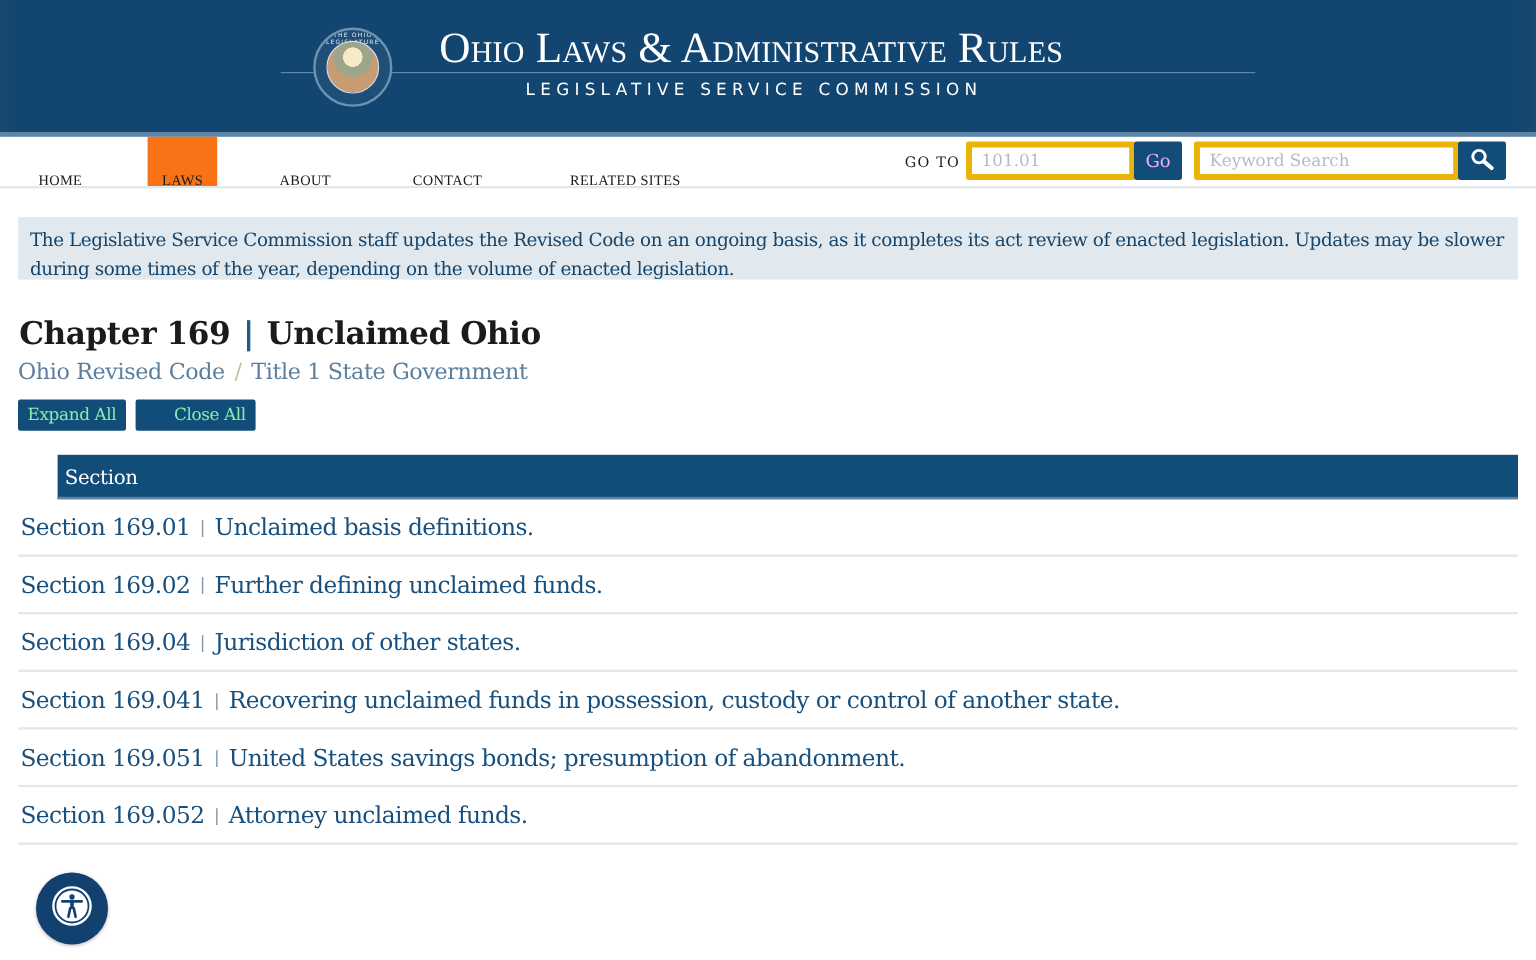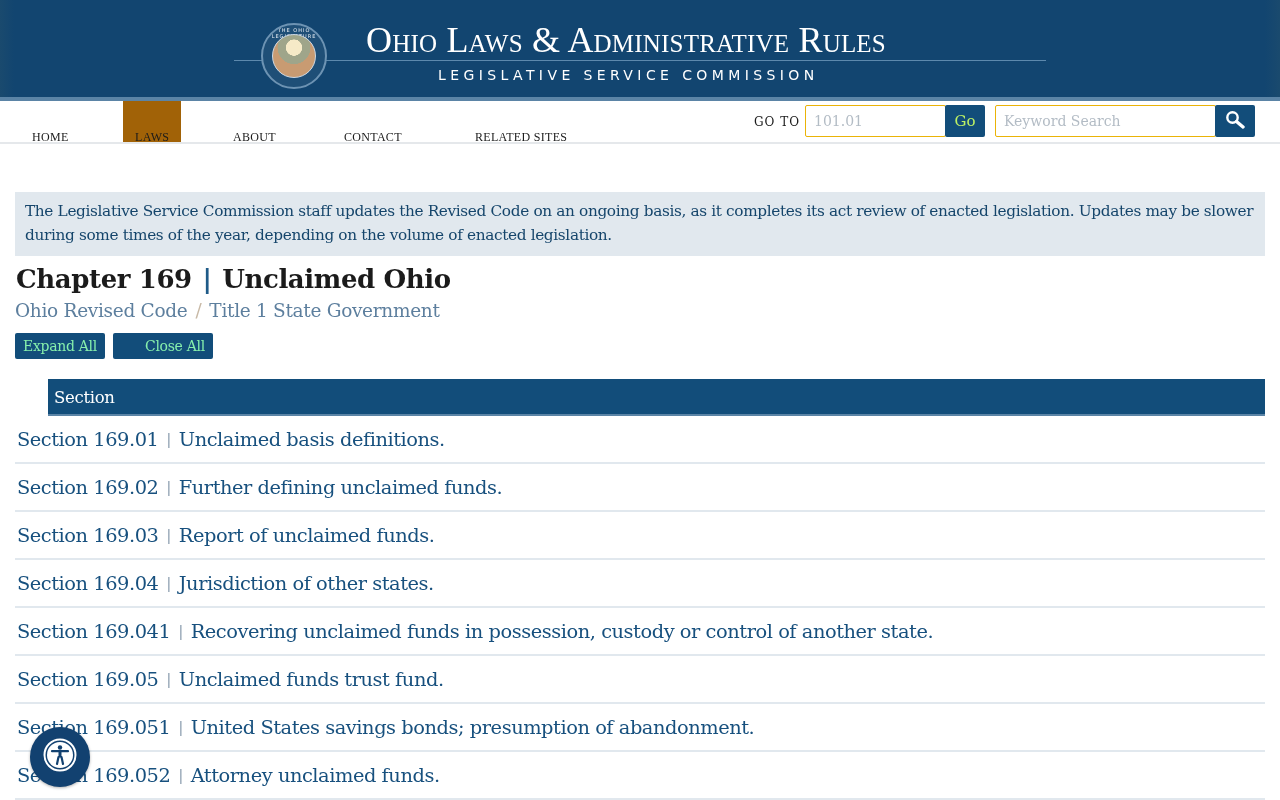--- a/index.html
+++ b/index.html
@@ -1,21 +1,21 @@
 <!DOCTYPE html>
 <html><head>
 <meta charset="utf-8">
 <style>
   * { box-sizing: border-box; margin: 0; padding: 0; }
   html, body { width: 1280px; height: 800px; overflow: hidden; background: #fff; }
   body { font-family: "DejaVu Serif", "Liberation Serif", serif; color: #1b1b1b; position: relative; }
 
   
   .banner {
-    height: 101px;
+    height: 114px;
     background: linear-gradient(90deg, #1a4a6e 0px, #124570 14px, #124570 1265px, #1a4a6e 1280px);
     position: relative;
     border-bottom: 4px solid #5b84a6;
   }
   .banner-line {
     position: absolute; left: 234px; top: 60px; width: 812px; height: 1px;
     background: #5d89ad;
   }
   .seal {
     position: absolute; left: 261px; top: 23px; width: 66px; height: 66px;
@@ -46,47 +46,47 @@
 
   
   .nav {
     height: 43px; position: relative; border-bottom: 2px solid #e5e8eb;
   }
   .nav-item {
     position: absolute; top: 0; height: 41px; line-height: 43px;
     font-family: "Liberation Serif", serif; font-size: 12px; color: #1b1b1b;
     padding: 15px 12px; cursor: pointer; letter-spacing: 0.3px;
   }
-  .nav-item.active { background: #a16207; }
+  .nav-item.active { background: #f97316; }
   .goto-label {
     position: absolute; left: 754px; top: 14px;
     font-family: "DejaVu Serif", serif; font-size: 12px; letter-spacing: 1px; color: #1b1b1b;
   }
   .goto-input, .kw-input {
     position: absolute; top: 4px; height: 32px;
-    border: 1px solid #eab308; border-radius: 2px; background: #fff;
+    border: 5px solid #eab308; border-radius: 2px; background: #fff;
     font-family: "DejaVu Serif", serif; font-size: 14px; color: #1b1b1b; padding: 0 8px;
   }
   .goto-input::placeholder, .kw-input::placeholder { color: #b3bcc5; }
   .goto-input { left: 805px; width: 141px; }
   .kw-input { left: 995px; width: 221px; }
   .go-btn {
     position: absolute; left: 945px; top: 4px; width: 40px; height: 32px;
-    background: #124d7a; color: #bef264; border: none; border-radius: 2px;
+    background: #124d7a; color: #f0abfc; border: none; border-radius: 2px;
     font-family: "DejaVu Serif", serif; font-size: 15px; cursor: pointer;
   }
   .search-btn {
     position: absolute; left: 1215px; top: 4px; width: 40px; height: 32px;
     background: #124d7a; border: none; border-radius: 2px; cursor: pointer;
     display: flex; align-items: center; justify-content: center;
   }
 
   
   .notice {
-    position: absolute; left: 15px; top: 192px; width: 1250px; height: 64px;
+    position: absolute; left: 15px; top: 181px; width: 1250px; height: 52px;
     background: #e1e8ee; padding: 7px 10px;
     font-family: "DejaVu Serif", serif; font-size: 15.3px; line-height: 24px; color: #15456b;
     letter-spacing: -0.35px;
   }
 
   
   .chapter-title {
     position: absolute; left: 16px; top: 264px;
     font-family: "DejaVu Serif", serif; font-size: 26px; color: #1b1b1b; white-space: nowrap;
     letter-spacing: -0.4px;
@@ -178,30 +178,24 @@
 <div class="table">
   <div class="th">Section</div>
 
   <div class="row">
     <a>Section 169.01</a><span class="bar">|</span><a>Unclaimed basis definitions.</a>
   </div>
   <div class="row">
     <a>Section 169.02</a><span class="bar">|</span><a>Further defining unclaimed funds.</a>
   </div>
   <div class="row">
-    <a>Section 169.03</a><span class="bar">|</span><a>Report of unclaimed funds.</a>
-  </div>
-  <div class="row">
     <a>Section 169.04</a><span class="bar">|</span><a>Jurisdiction of other states.</a>
   </div>
   <div class="row">
     <a>Section 169.041</a><span class="bar">|</span><a>Recovering unclaimed funds in possession, custody or control of another state.</a>
-  </div>
-  <div class="row">
-    <a>Section 169.05</a><span class="bar">|</span><a>Unclaimed funds trust fund.</a>
   </div>
   <div class="row">
     <a>Section 169.051</a><span class="bar">|</span><a>United States savings bonds; presumption of abandonment.</a>
   </div>
   <div class="row">
     <a>Section 169.052</a><span class="bar">|</span><a>Attorney unclaimed funds.</a>
   </div>
 </div>
 
 <div class="a11y">

